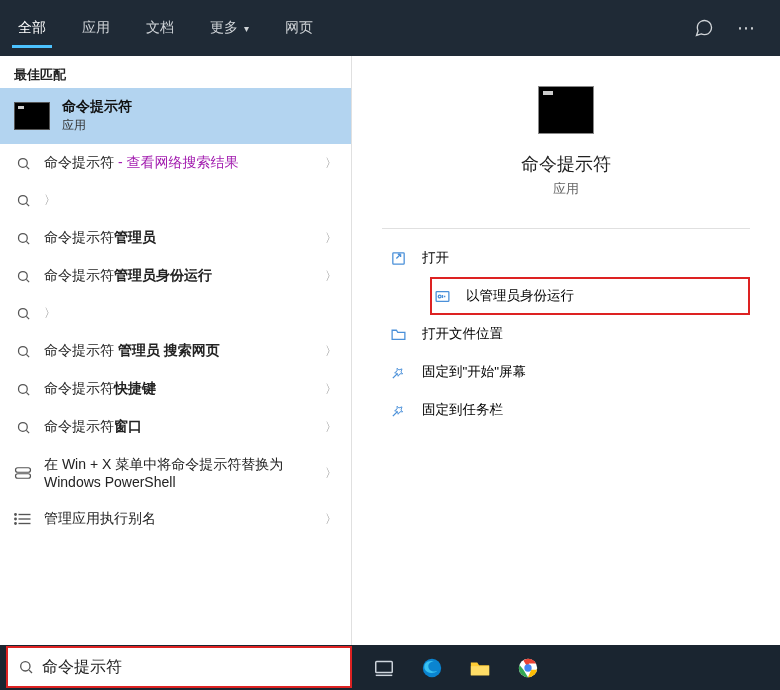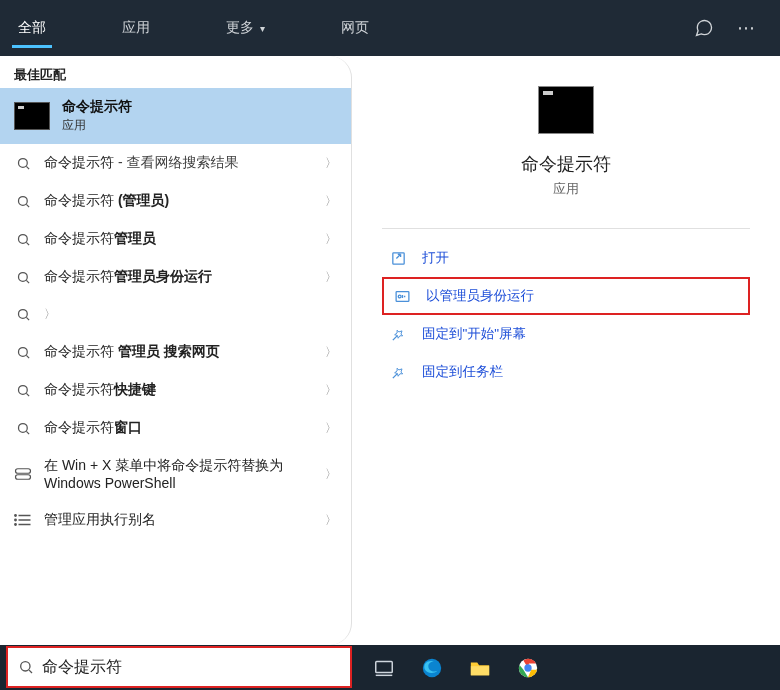--- a/index.html
+++ b/index.html
@@ -1,57 +1,57 @@
 <!DOCTYPE html>
 <html><head>
 <meta charset="utf-8">
 <style>
 * { box-sizing: border-box; margin: 0; padding: 0; font-family: "Microsoft YaHei", "Segoe UI", sans-serif; }
 body { width: 780px; height: 690px; background: #1a2530; overflow: hidden; position: relative; }
 
 .window { width: 780px; height: 645px; background: #f0f0f0; display: flex; flex-direction: column; }
 
 .header { background: #1f2a36; color: #fff; height: 56px; display: flex; align-items: stretch; }
-.tabs { display: flex; flex: 1; gap: 40px; }
+.tabs { display: flex; flex: 1; }
 .tab { padding: 0 18px; display: flex; align-items: center; font-size: 14px; color: #d0d4d8; cursor: pointer; position: relative; }
 .tab.active { color: #fff; }
 .tab.active::after { content: ""; position: absolute; bottom: 8px; left: 12px; right: 12px; height: 3px; background: #4cc2ff; }
 .tab .chev { margin-left: 6px; font-size: 10px; }
 .header-right { display: flex; align-items: center; gap: 10px; padding-right: 18px; }
 .hr-icon { width: 32px; height: 32px; display: flex; align-items: center; justify-content: center; color: #d0d4d8; cursor: pointer; font-size: 18px; }
 
 .body { flex: 1; display: flex; background: #fff; overflow: hidden; }
-.left { width: 352px; border-right: 1px solid #e0e0e0; overflow-y: auto; position: relative; border-radius: 22px; }
+.left { width: 352px; border-right: 1px solid #e0e0e0; overflow-y: auto; position: relative; }
 .right { flex: 1; background: #fff; }
 
 .section-label { padding: 10px 14px 4px; font-size: 13px; font-weight: 600; color: #222; }
 
 .best-match { display: flex; align-items: center; gap: 12px; padding: 10px 14px; background: #b3d4f0; }
 .best-icon { width: 36px; height: 28px; background: #000; border: 1px solid #555; position: relative; }
 .best-icon::before { content: ""; position: absolute; top: 3px; left: 3px; width: 6px; height: 3px; background: #ccc; }
 .best-text .t { font-size: 14px; font-weight: 600; color: #111; }
 .best-text .s { font-size: 12px; color: #333; margin-top: 1px; }
 
 .result-item { display: flex; align-items: center; padding: 10px 14px; gap: 12px; cursor: pointer; }
 .ri-icon { width: 18px; display: flex; justify-content: center; color: #555; }
 .ri-text { flex: 1; font-size: 14px; color: #222; }
-.ri-text .muted { color: #404040; font-weight: 400; }
+.ri-text .muted { color: #a21caf; font-weight: 400; }
 .ri-text b { font-weight: 600; }
 .ri-chev { color: #888; font-size: 12px; }
 
 .preview { padding: 30px 0 0; display: flex; flex-direction: column; align-items: center; }
 .preview-icon { width: 56px; height: 48px; background: #000; border: 1px solid #888; position: relative; margin-bottom: 18px; }
 .preview-icon::before { content: ""; position: absolute; top: 4px; left: 4px; width: 10px; height: 4px; background: #ccc; }
 .preview-title { font-size: 18px; color: #222; margin-bottom: 4px; }
 .preview-sub { font-size: 13px; color: #666; margin-bottom: 30px; }
 .preview-hr { width: 86%; height: 1px; background: #e0e0e0; margin-bottom: 10px; }
 
 .actions { width: 86%; }
-.action { display: flex; align-items: center; gap: 14px; padding: 10px 8px; font-size: 13.5px; color: #1d4ed8; cursor: pointer; }
-.action.highlighted { border: 2px solid #d22; padding: 8px 10px; }
+.action { display: flex; align-items: center; gap: 14px; padding: 10px 8px; font-size: 13.5px; color: #000000; cursor: pointer; }
+.action.highlighted { border: 2px solid #d22; padding: 8px 2px; margin-left: 48px; }
 .act-icon { width: 18px; color: #4a90d9; display: flex; justify-content: center; }
 
 .searchbar-row { position: absolute; bottom: 0; left: 0; width: 780px; height: 45px; display: flex; background: #1a2530; }
 .searchbar { width: 346px; height: 42px; background: #fff; display: flex; align-items: center; padding: 0 10px; border: 2px solid #d22; margin: 1px 1px 1px 6px; }
 .searchbar .si { color: #555; margin-right: 8px; }
 .searchbar input { border: none; outline: none; font-size: 16px; flex: 1; color: #222; font-family: inherit; }
 .taskbar { flex: 1; display: flex; align-items: center; gap: 22px; padding-left: 18px; }
 .tb-icon { width: 26px; height: 26px; display: flex; align-items: center; justify-content: center; cursor: pointer; }
 
 svg { display: block; }
@@ -60,20 +60,23 @@
 <body>
 
 <div class="window">
   <div class="header">
     <div class="tabs">
       <div class="tab active">
           <span>全部</span>
         </div>
       <div class="tab">
           <span>应用</span>
+        </div>
+      <div class="tab">
+          <span>文档</span>
         </div>
       <div class="tab">
           <span>更多</span>
           <span class="chev">▾</span>
         </div>
       <div class="tab">
           <span>网页</span>
         </div>
     </div>
     <div class="header-right">
@@ -108,21 +111,20 @@
     <span class="ri-text">命令提示符<b></b><span class="muted"> - 查看网络搜索结果</span></span>
             <span class="ri-chev">〉</span>
           </div>
           <div class="result-item">
             <span class="ri-icon">
               <svg width="15" height="15" viewBox="0 0 24 24" fill="none" stroke="#555" stroke-width="2">
                 <circle cx="11" cy="11" r="7"></circle>
                 <line x1="21" y1="21" x2="16.65" y2="16.65"></line>
               </svg>
             </span>
-    <span class="ri-text">命令提示符 <b>(管理员)</b></span>
             <span class="ri-chev">〉</span>
           </div>
           <div class="result-item">
             <span class="ri-icon">
               <svg width="15" height="15" viewBox="0 0 24 24" fill="none" stroke="#555" stroke-width="2">
                 <circle cx="11" cy="11" r="7"></circle>
                 <line x1="21" y1="21" x2="16.65" y2="16.65"></line>
               </svg>
             </span>
     <span class="ri-text">命令提示符<b>管理员</b></span>
@@ -229,20 +231,28 @@
                   <rect x="3" y="5" width="18" height="14" rx="1"></rect>
                   <circle cx="8" cy="12" r="2"></circle>
                   <path d="M12 10v4m4-2h-2"></path>
                 </svg>
               </span>
     <span>以管理员身份运行</span>
             </div>
             <div class="action">
               <span class="act-icon">
                 <svg width="17" height="17" viewBox="0 0 24 24" fill="none" stroke="#4a90d9" stroke-width="1.8">
+                  <path d="M3 6h6l2 3h10v10H3z"></path>
+                </svg>
+              </span>
+    <span>打开文件位置</span>
+            </div>
+            <div class="action">
+              <span class="act-icon">
+                <svg width="17" height="17" viewBox="0 0 24 24" fill="none" stroke="#4a90d9" stroke-width="1.8">
                   <path d="M12 2l3 6h5l-4 4 1 6-5-3-5 3 1-6-4-4h5z" transform="rotate(45 12 12) scale(0.7) translate(5 5)"></path>
                   <line x1="4" y1="20" x2="10" y2="14"></line>
                 </svg>
               </span>
     <span>固定到"开始"屏幕</span>
             </div>
             <div class="action">
               <span class="act-icon">
                 <svg width="17" height="17" viewBox="0 0 24 24" fill="none" stroke="#4a90d9" stroke-width="1.8">
                   <path d="M12 2l3 6h5l-4 4 1 6-5-3-5 3 1-6-4-4h5z" transform="rotate(45 12 12) scale(0.7) translate(5 5)"></path>

